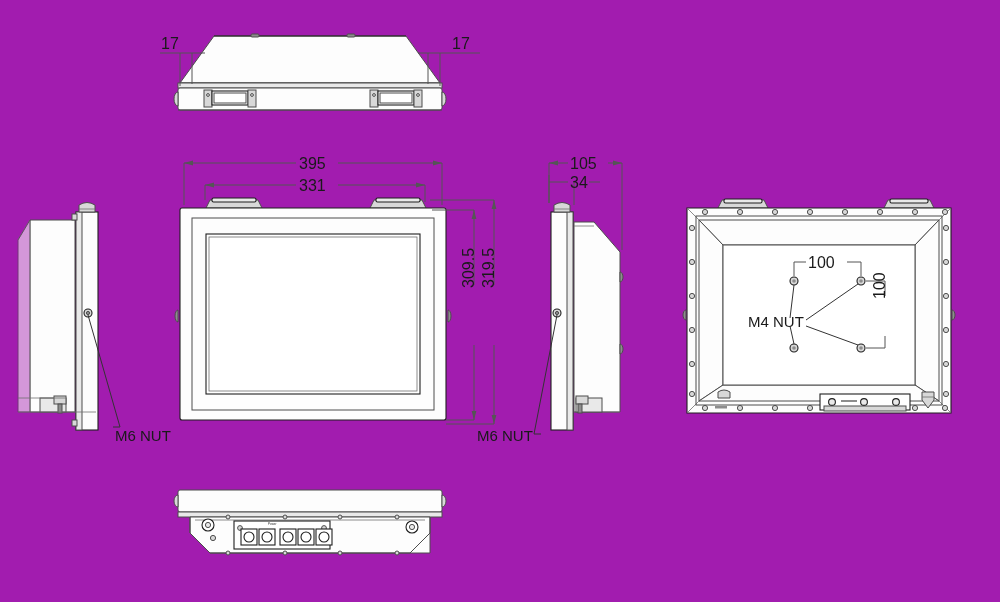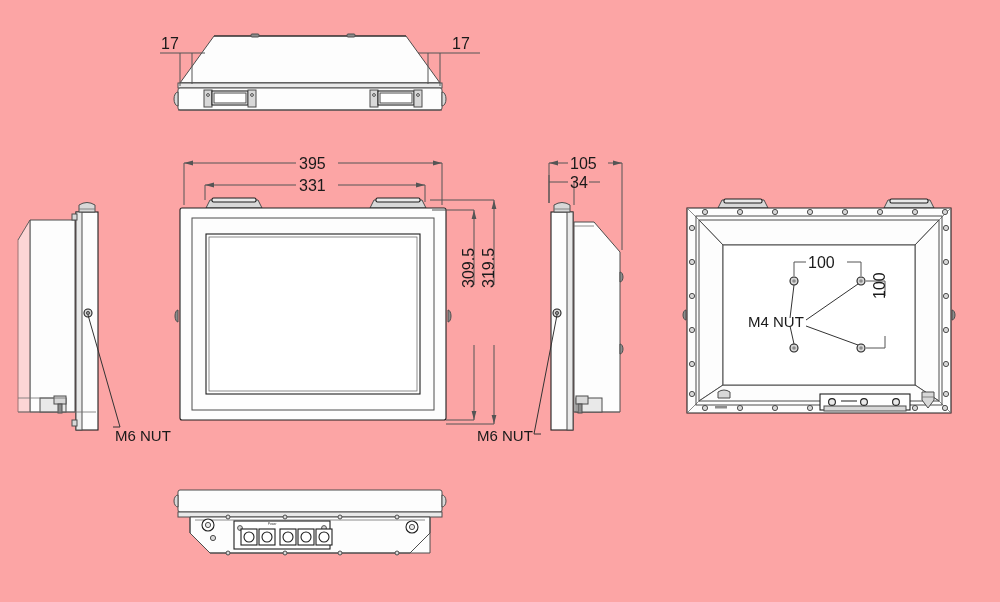--- a/index.html
+++ b/index.html
@@ -8,21 +8,21 @@
     padding: 0;
     background: #ffffff;
   }
   body {
     font-family: "Liberation Sans", sans-serif;
   }
   #drawing-root {
     position: relative;
     width: 1000px;
     height: 602px;
-    background: #fca5a5;
+    background: #a21caf;
     overflow: hidden;
   }
   svg#drawing-svg {
     display: block;
     width: 1000px;
     height: 602px;
   }
   .dim-text {
     font-family: "Liberation Sans", sans-serif;
     font-size: 16px;

